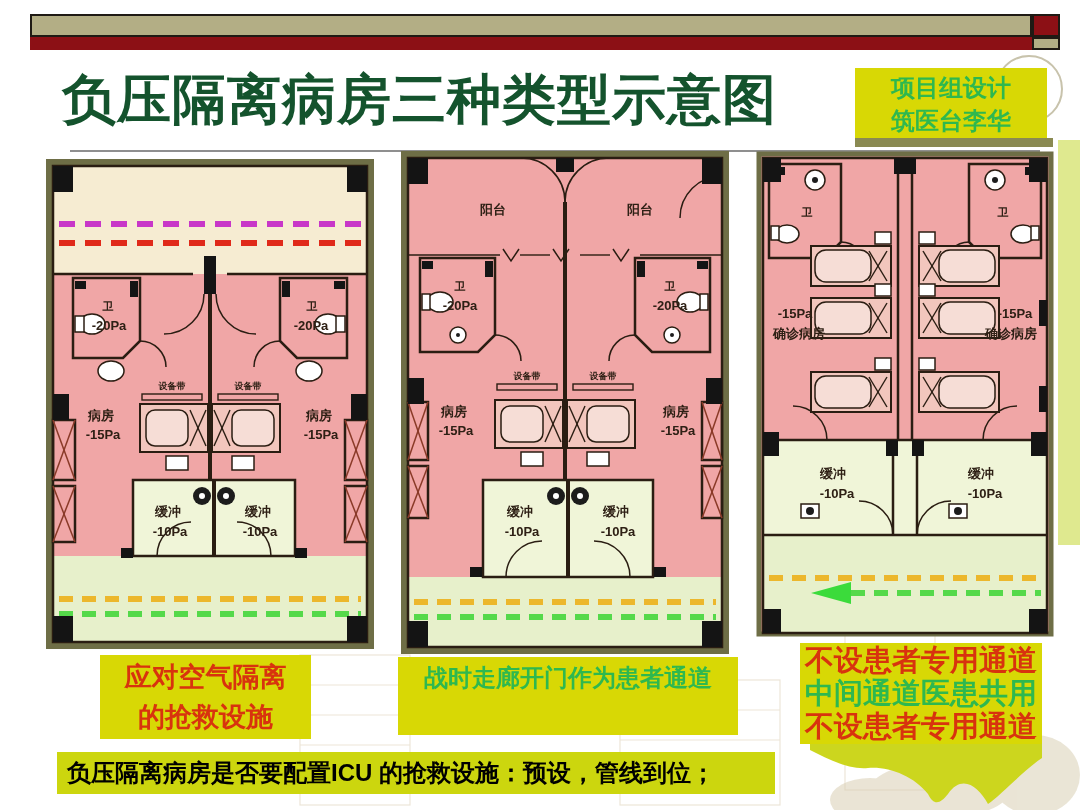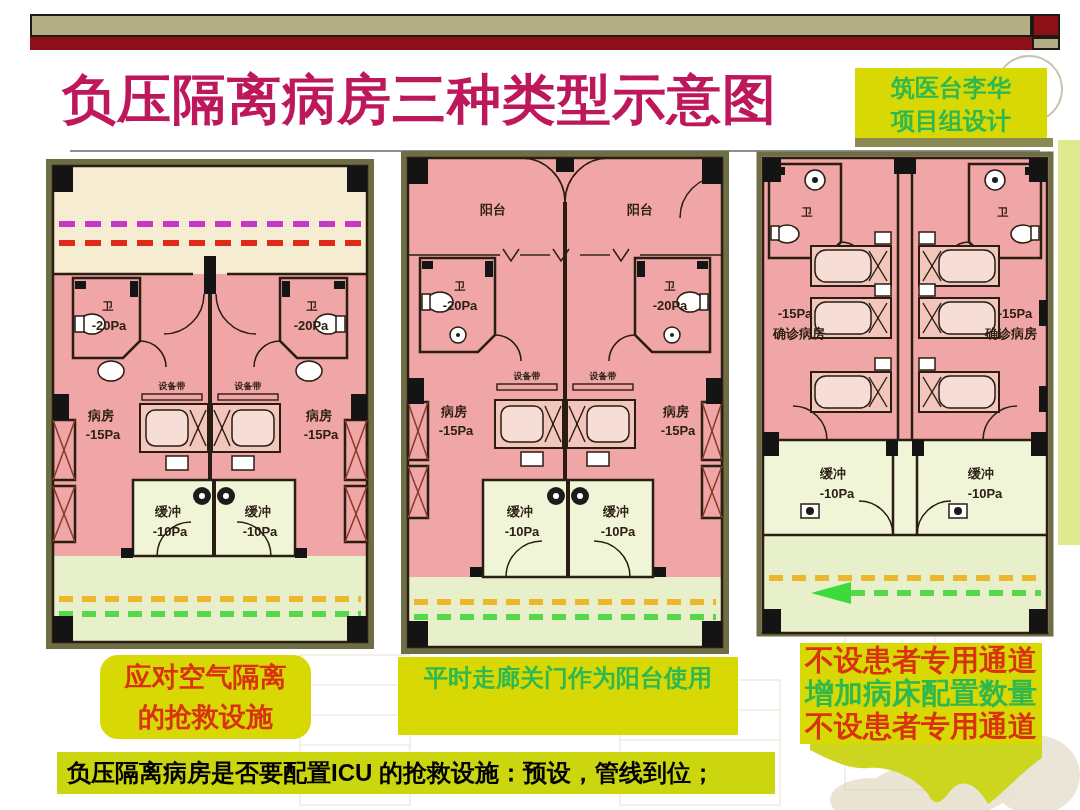--- a/index.html
+++ b/index.html
@@ -6,36 +6,36 @@
   .stage{position:relative;width:1080px;height:810px;background:#ffffff;overflow:hidden;
          font-family:"Liberation Sans",sans-serif;}
   
   .bar-tan{position:absolute;left:30px;top:14px;width:1002px;height:23px;background:#b3ae85;
            border:2px solid #1f1a14;box-sizing:border-box;}
   .bar-red{position:absolute;left:30px;top:37px;width:1002px;height:13px;background:#8c1015;}
   .cap-red{position:absolute;left:1032px;top:14px;width:28px;height:23px;background:#8c1015;
            border:2px solid #1f1a14;box-sizing:border-box;}
   .cap-tan{position:absolute;left:1032px;top:37px;width:28px;height:13px;background:#b3ae85;
            border:2px solid #1f1a14;box-sizing:border-box;}
-  .title{position:absolute;left:62px;top:64px;font-size:54px;font-weight:bold;color:#be185d;
+  .title{position:absolute;left:62px;top:64px;font-size:54px;font-weight:bold;color:#14532d;
          letter-spacing:1px;white-space:nowrap;}
   .credit-circle{position:absolute;left:995px;top:55px;width:64px;height:64px;
                  border:2px solid #c8c3ac;border-radius:50%;}
   .credit{position:absolute;left:855px;top:68px;width:192px;height:70px;background:#d8d805;
           color:#2eb84f;font-weight:bold;font-size:24px;text-align:center;line-height:33px;
           padding-top:3px;box-sizing:border-box;}
   .credit-shadow{position:absolute;left:855px;top:138px;width:198px;height:9px;background:#8a8a52;}
   .hline{position:absolute;left:70px;top:150px;width:970px;height:2px;background:#8f8f8f;}
   .rstrip{position:absolute;left:1058px;top:140px;width:22px;height:405px;background:#dfe98f;}
   .plan{position:absolute;}
   #plan1{left:45px;top:158px;}
   #plan2{left:400px;top:150px;}
   #plan3{left:755px;top:150px;}
   .caption{position:absolute;background:#d8d805;text-align:center;font-weight:bold;box-sizing:border-box;}
-  #cap1{left:100px;top:655px;width:211px;height:84px;font-size:27px;line-height:40px;padding-top:2px;border-radius:18px;}
+  #cap1{left:100px;top:655px;width:211px;height:84px;font-size:27px;line-height:40px;padding-top:2px;}
   #cap2{left:398px;top:657px;width:340px;height:78px;font-size:24px;line-height:37px;padding-top:2px;}
   #cap3{left:800px;top:643px;width:242px;height:101px;font-size:29px;line-height:33px;padding-top:1px;z-index:3;}
   .cap-line{display:block;white-space:nowrap;}
   [data-color="red"]{color:#d8330e;}
   [data-color="green"]{color:#2eb84f;}
   .bottom-note{position:absolute;left:57px;top:752px;width:718px;height:42px;background:#ccd60e;
                color:#000000;font-size:24px;font-weight:bold;line-height:42px;padding-left:10px;
                box-sizing:border-box;white-space:nowrap;z-index:3;}
   .overlay{position:absolute;left:0;top:0;}
   
@@ -82,22 +82,22 @@
 
   <div class="bar-tan"></div>
   <div class="bar-red"></div>
   <div class="cap-red"></div>
   <div class="cap-tan"></div>
 
   <div class="title">负压隔离病房三种类型示意图</div>
 
   <div class="credit-circle"></div>
   <div class="credit">
+    <span class="cap-line">项目组设计</span>
     <span class="cap-line">筑医台李华</span>
-    <span class="cap-line">项目组设计</span>
   </div>
   <div class="credit-shadow"></div>
   <div class="hline"></div>
   <div class="rstrip"></div>
 
   <svg id="plan1" class="plan" width="330" height="492" viewBox="0 0 330 492">
     <rect x="4" y="4" width="322" height="484" fill="#f6ecd2" stroke="#6e6e46" stroke-width="6"></rect>
     <rect x="8" y="116" width="314" height="282" fill="#f0a6a6"></rect>
     <rect x="8" y="398" width="314" height="86" fill="#e7f0cb"></rect>
     <rect x="88" y="322" width="162" height="76" fill="#f0f5d8"></rect>
@@ -427,23 +427,23 @@
 
   <svg class="overlay" style="left:800px;top:738px;z-index:2" width="250" height="72">
     <path d="M10,2 L242,2 L242,20 C224,32 202,56 188,66 C178,48 162,36 148,56 C140,66 134,68 128,56 C114,38 88,28 68,30 C48,32 26,20 10,12 Z" fill="#ccd61e"></path>
   </svg>
 
   <div id="cap1" class="caption">
     <span class="cap-line" data-color="red">应对空气隔离</span>
     <span class="cap-line" data-color="red">的抢救设施</span>
   </div>
   <div id="cap2" class="caption">
-    <span class="cap-line" data-color="green">平时走廊关门作为阳台使用</span>
+    <span class="cap-line" data-color="green">战时走廊开门作为患者通道</span>
   </div>
   <div id="cap3" class="caption">
     <span class="cap-line" data-color="red">不设患者专用通道</span>
-    <span class="cap-line" data-color="green">增加病床配置数量</span>
+    <span class="cap-line" data-color="green">中间通道医患共用</span>
     <span class="cap-line" data-color="red">不设患者专用通道</span>
   </div>
 
   <div class="bottom-note">负压隔离病房是否要配置ICU 的抢救设施：预设，管线到位；</div>
 
 </div>
 
 </body></html>

